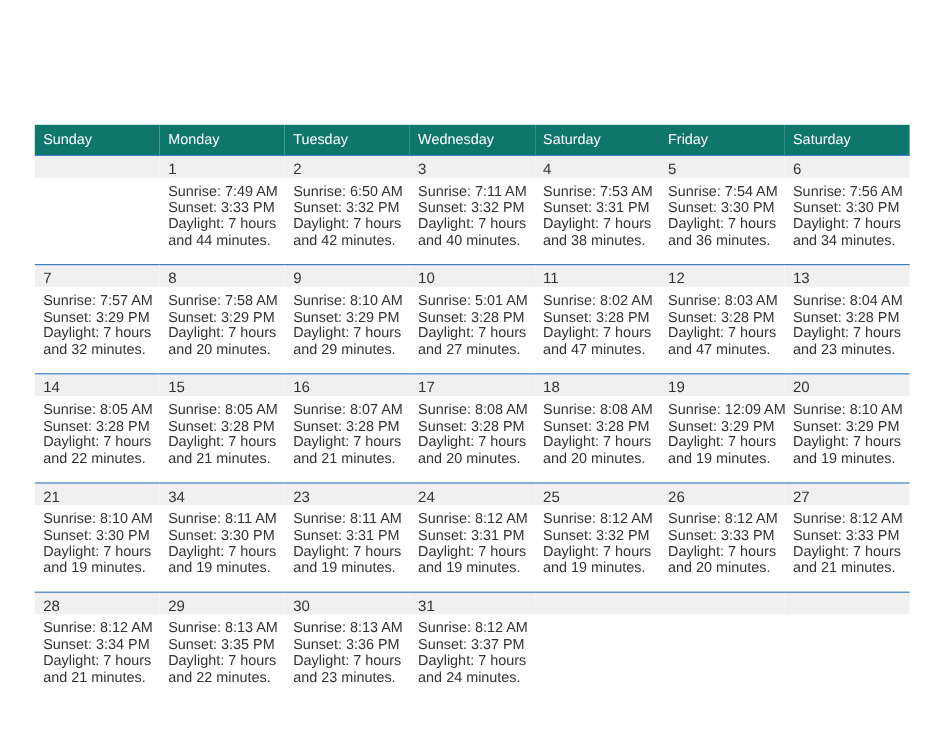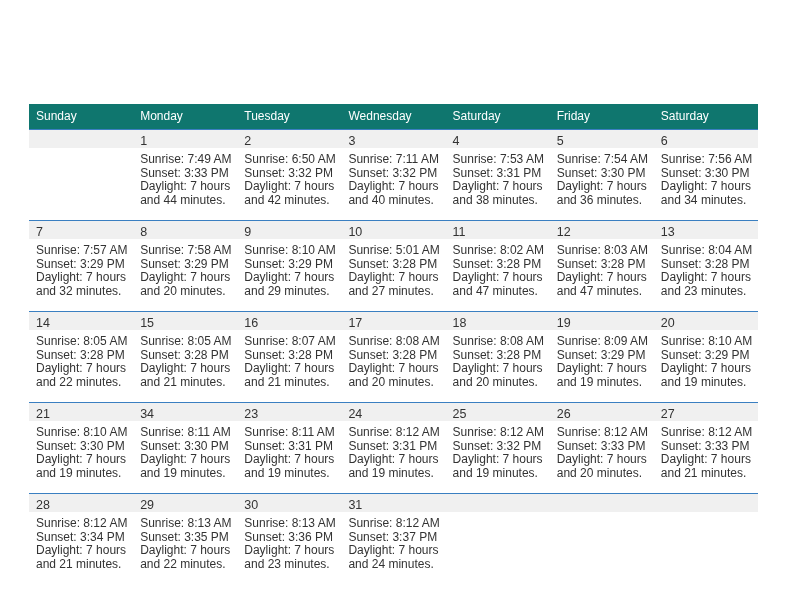--- a/index.html
+++ b/index.html
@@ -329,21 +329,21 @@
               <div class="info">
                 <div>Sunrise: 8:08 AM</div>
                 <div>Sunset: 3:28 PM</div>
                 <div>Daylight: 7 hours</div>
                 <div>and 20 minutes.</div>
               </div>
             </td>
             <td class="day">
               <span class="daynum">19</span>
               <div class="info">
-                <div>Sunrise: 8:09 AM</div>
+                <div>Sunrise: 12:09 AM</div>
                 <div>Sunset: 3:29 PM</div>
                 <div>Daylight: 7 hours</div>
                 <div>and 19 minutes.</div>
               </div>
             </td>
             <td class="day">
               <span class="daynum">20</span>
               <div class="info">
                 <div>Sunrise: 8:10 AM</div>
                 <div>Sunset: 3:29 PM</div>

